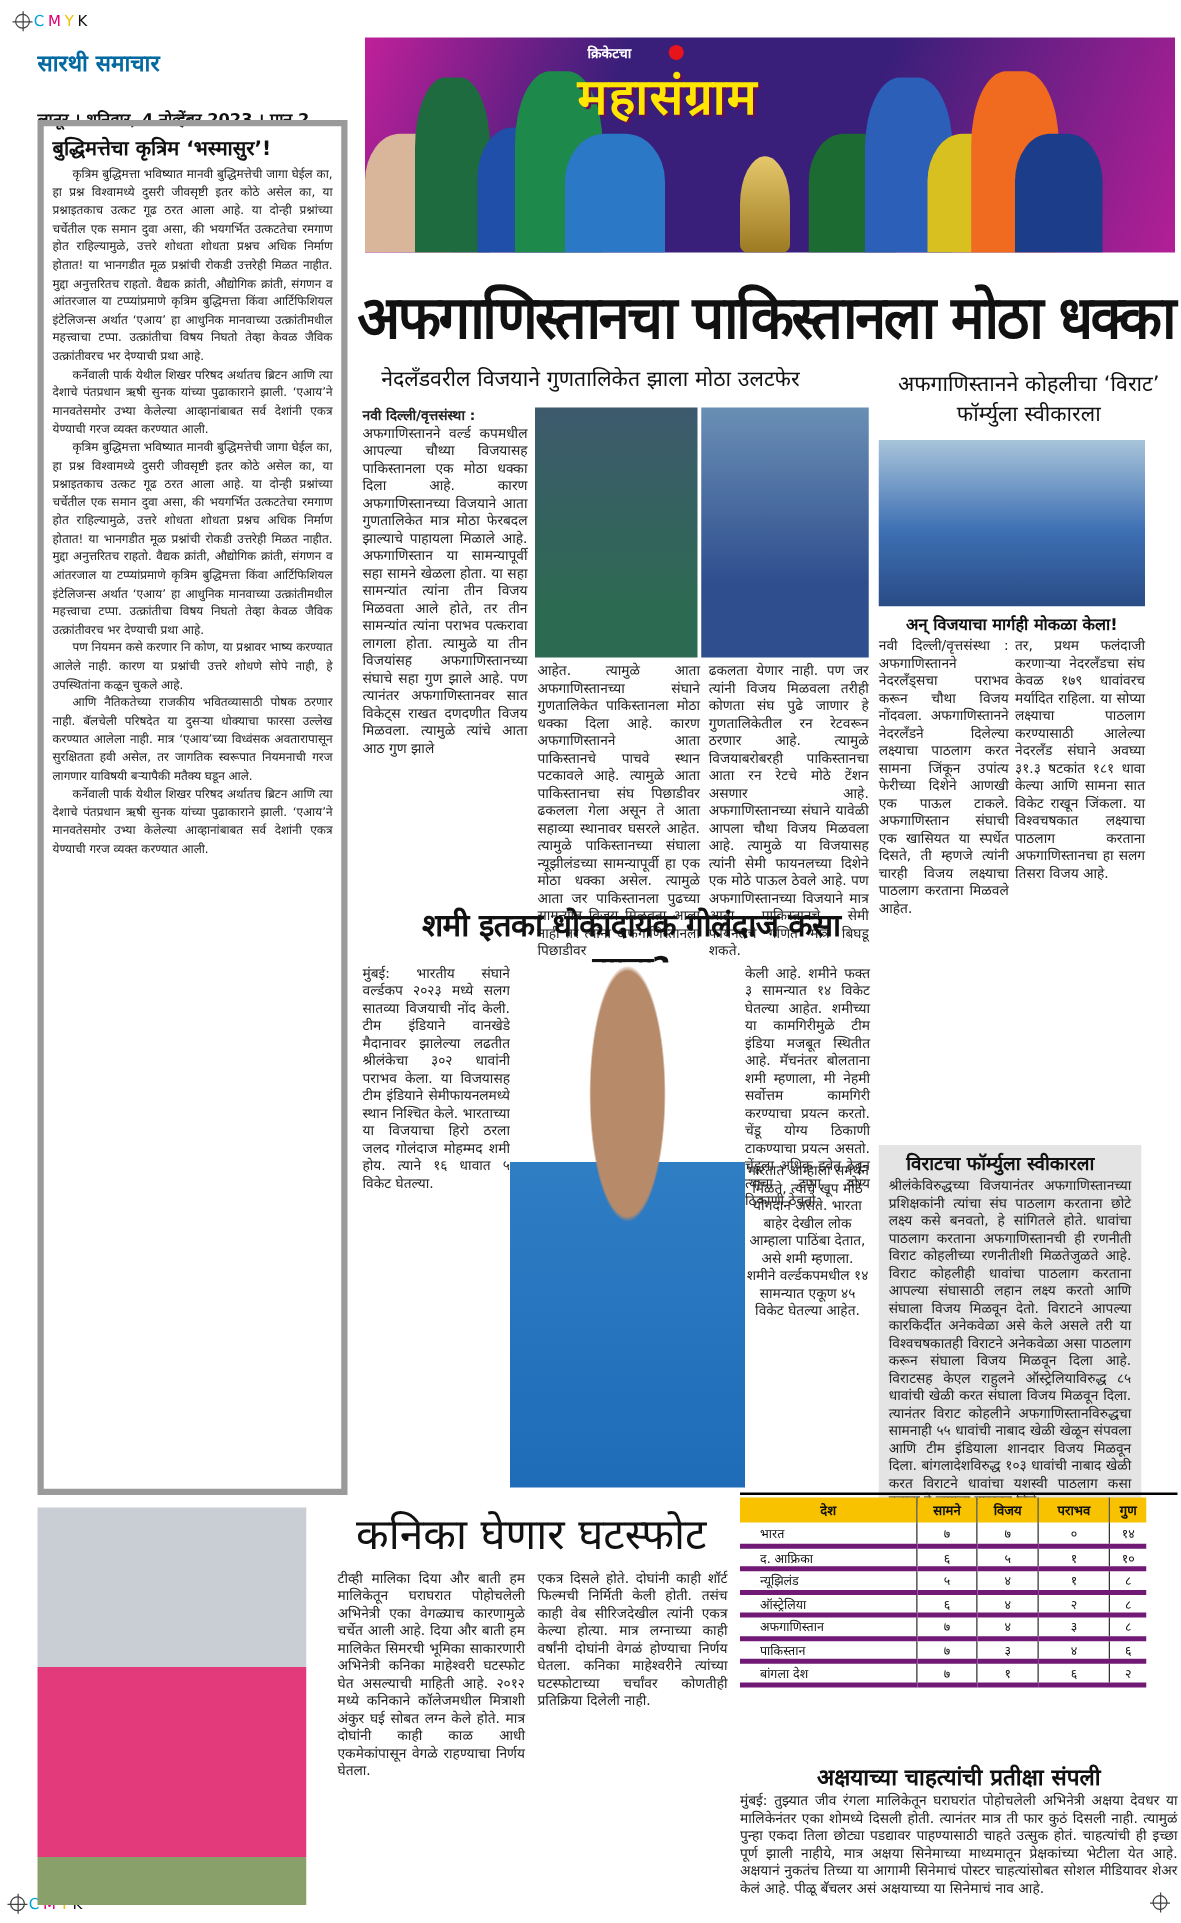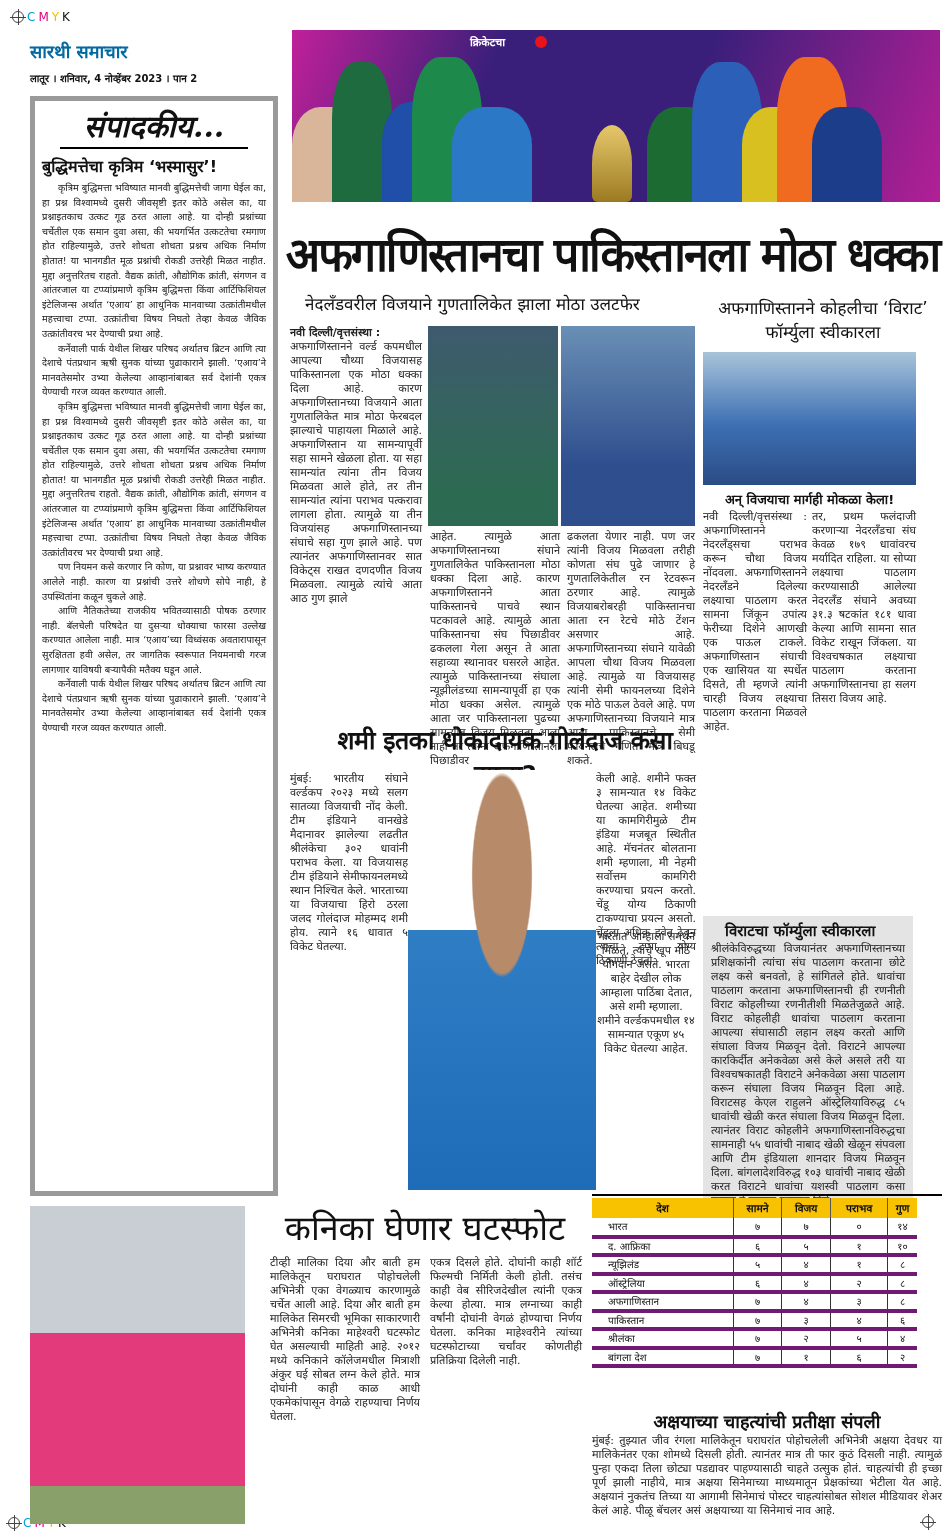--- a/index.html
+++ b/index.html
@@ -6,21 +6,21 @@
   body { width: 945px; height: 1538px; background: #fff; font-family: "DejaVu Sans", sans-serif; color: #111; position: relative; overflow: hidden; }
   .abs { position: absolute; }
   .reg { font-size: 12px; color: #333; display: flex; align-items: center; gap: 3px; }
   .reg .cross { width: 12px; height: 12px; border: 1px solid #444; border-radius: 50%; position: relative; }
   .reg .cross::before, .reg .cross::after { content: ""; position: absolute; background: #444; }
   .reg .cross::before { left: 5px; top: -3px; width: 1px; height: 16px; }
   .reg .cross::after { top: 5px; left: -3px; height: 1px; width: 16px; }
   .c { color: #00a0d6; } .m { color: #e0007a; } .y { color: #f0c000; } .k { color: #111; }
   .masthead { left: 30px; top: 36px; width: 250px; }
   .mast-title { font-family: "DejaVu Serif", serif; font-weight: bold; color: #0369a1; font-size: 18px; line-height: 32px; }
-  .mast-date { font-size: 10px; font-weight: bold; line-height: 18px; margin-top: 2px; }
+  .mast-date { font-size: 13px; font-weight: bold; line-height: 18px; margin-top: 20px; }
   .editorial { left: 30px; top: 96px; width: 248px; height: 1100px; border: 5px solid #9a9a9a; padding: 6px 7px; }
   .ed-kicker { font-family: "DejaVu Serif", serif; font-style: italic; font-weight: bold; font-size: 30px; text-align: center; border-bottom: 2px solid #000; margin: 0 18px 6px; line-height: 40px; }
   .ed-title { font-weight: bold; font-size: 16px; margin-bottom: 4px; }
   .body { font-size: 9.5px; line-height: 14.6px; text-align: justify; color: #222; }
   .body p { text-indent: 16px; }
   .banner { left: 292px; top: 30px; width: 648px; height: 172px; background: linear-gradient(110deg, #c0209a 0%, #3a1f7a 30%, #3a1f7a 60%, #b31f96 100%); overflow: hidden; }
   .banner .pre { position: absolute; left: 178px; top: 4px; color: #fff; font-size: 11px; font-weight: bold; }
   .banner .word { position: absolute; left: 170px; top: 18px; color: #ffe600; font-family: "DejaVu Serif", serif; font-weight: bold; font-size: 40px; letter-spacing: 1px; text-shadow: 2px 2px 0 #6b0d55; }
   .banner .dot { position: absolute; left: 243px; top: 6px; width: 12px; height: 12px; background: #e8141b; border-radius: 50%; }
   .player { position: absolute; bottom: 0; border-radius: 40% 40% 0 0; }
@@ -70,21 +70,20 @@
 <div class="abs reg" style="left:922px;top:1516px;">
     <span class="cross"></span>
   </div>
 
 <div class="abs masthead">
   <div class="mast-title">सारथी समाचार</div>
   <div class="mast-date">लातूर । शनिवार, 4 नोव्हेंबर 2023 । पान 2</div>
 </div>
 
 <div class="abs editorial">
-  <div class="ed-kicker">संपादकीय...</div>
   <div class="ed-title">बुद्धिमत्तेचा कृत्रिम ‘भस्मासुर’!</div>
   <div class="body">
     <p>कृत्रिम बुद्धिमत्ता भविष्यात मानवी बुद्धिमत्तेची जागा घेईल का, हा प्रश्न विश्वामध्ये दुसरी जीवसृष्टी इतर कोठे असेल का, या प्रश्नाइतकाच उत्कट गूढ ठरत आला आहे. या दोन्ही प्रश्नांच्या चर्चेतील एक समान दुवा असा, की भयगर्भित उत्कटतेचा रमगाण होत राहिल्यामुळे, उत्तरे शोधता शोधता प्रश्नच अधिक निर्माण होतात! या भानगडीत मूळ प्रश्नांची रोकडी उत्तरेही मिळत नाहीत. मुद्दा अनुत्तरितच राहतो. वैद्यक क्रांती, औद्योगिक क्रांती, संगणन व आंतरजाल या टप्प्यांप्रमाणे कृत्रिम बुद्धिमत्ता किंवा आर्टिफिशियल इंटेलिजन्स अर्थात ‘एआय’ हा आधुनिक मानवाच्या उत्क्रांतीमधील महत्त्वाचा टप्पा. उत्क्रांतीचा विषय निघतो तेव्हा केवळ जैविक उत्क्रांतीवरच भर देण्याची प्रथा आहे.</p>
     <p>कर्नेवाली पार्क येथील शिखर परिषद अर्थातच ब्रिटन आणि त्या देशाचे पंतप्रधान ऋषी सुनक यांच्या पुढाकाराने झाली. ‘एआय’ने मानवतेसमोर उभ्या केलेल्या आव्हानांबाबत सर्व देशांनी एकत्र येण्याची गरज व्यक्त करण्यात आली.</p>
     <p>कृत्रिम बुद्धिमत्ता भविष्यात मानवी बुद्धिमत्तेची जागा घेईल का, हा प्रश्न विश्वामध्ये दुसरी जीवसृष्टी इतर कोठे असेल का, या प्रश्नाइतकाच उत्कट गूढ ठरत आला आहे. या दोन्ही प्रश्नांच्या चर्चेतील एक समान दुवा असा, की भयगर्भित उत्कटतेचा रमगाण होत राहिल्यामुळे, उत्तरे शोधता शोधता प्रश्नच अधिक निर्माण होतात! या भानगडीत मूळ प्रश्नांची रोकडी उत्तरेही मिळत नाहीत. मुद्दा अनुत्तरितच राहतो. वैद्यक क्रांती, औद्योगिक क्रांती, संगणन व आंतरजाल या टप्प्यांप्रमाणे कृत्रिम बुद्धिमत्ता किंवा आर्टिफिशियल इंटेलिजन्स अर्थात ‘एआय’ हा आधुनिक मानवाच्या उत्क्रांतीमधील महत्त्वाचा टप्पा. उत्क्रांतीचा विषय निघतो तेव्हा केवळ जैविक उत्क्रांतीवरच भर देण्याची प्रथा आहे.</p>
     <p>पण नियमन कसे करणार नि कोण, या प्रश्नावर भाष्य करण्यात आलेले नाही. कारण या प्रश्नांची उत्तरे शोधणे सोपे नाही, हे उपस्थितांना कळून चुकले आहे.</p>
     <p>आणि नैतिकतेच्या राजकीय भवितव्यासाठी पोषक ठरणार नाही. बॅलचेली परिषदेत या दुसऱ्या धोक्याचा फारसा उल्लेख करण्यात आलेला नाही. मात्र ‘एआय’च्या विध्वंसक अवतारापासून सुरक्षितता हवी असेल, तर जागतिक स्वरूपात नियमनाची गरज लागणार याविषयी बऱ्यापैकी मतैक्य घडून आले.</p>
     <p>कर्नेवाली पार्क येथील शिखर परिषद अर्थातच ब्रिटन आणि त्या देशाचे पंतप्रधान ऋषी सुनक यांच्या पुढाकाराने झाली. ‘एआय’ने मानवतेसमोर उभ्या केलेल्या आव्हानांबाबत सर्व देशांनी एकत्र येण्याची गरज व्यक्त करण्यात आली.</p>
   </div>
 </div>
@@ -96,20 +95,21 @@
   <div class="player" style="left:120px;width:70px;height:145px;background:#1d8a4c;"></div>
   <div class="player" style="left:160px;width:80px;height:95px;background:#2a78c6;"></div>
   <div class="trophy"></div>
   <div class="player" style="left:355px;width:70px;height:95px;background:#1c6b33;"></div>
   <div class="player" style="left:400px;width:70px;height:140px;background:#2b5fb8;"></div>
   <div class="player" style="left:450px;width:70px;height:95px;background:#d7c020;"></div>
   <div class="player" style="left:485px;width:70px;height:145px;background:#f06a20;"></div>
   <div class="player" style="left:520px;width:70px;height:95px;background:#1c3d8a;"></div>
   <div class="pre">क्रिकेटचा</div>
   <div class="dot"></div>
+  <div class="word">महासंग्राम</div>
 </div>
 
 <div class="abs headline">अफगाणिस्तानचा पाकिस्तानला मोठा धक्का</div>
 <div class="abs sub1">नेदलँडवरील विजयाने गुणतालिकेत झाला मोठा उलटफेर</div>
 <div class="abs sub2">अफगाणिस्तानने कोहलीचा ‘विराट’ फॉर्म्युला स्वीकारला</div>
 
 <div class="abs col" style="left:290px;top:326px;width:132px;">
   <div style="font-weight:bold;">नवी दिल्ली/वृत्तसंस्था :</div>
   <div>अफगाणिस्तानने वर्ल्ड कपमधील आपल्या चौथ्या विजयासह पाकिस्तानला एक मोठा धक्का दिला आहे. कारण अफगाणिस्तानच्या विजयाने आता गुणतालिकेत मात्र मोठा फेरबदल झाल्याचे पाहायला मिळाले आहे. अफगाणिस्तान या सामन्यापूर्वी सहा सामने खेळला होता. या सहा सामन्यांत त्यांना तीन विजय मिळवता आले होते, तर तीन सामन्यांत त्यांना पराभव पत्करावा लागला होता. त्यामुळे या तीन विजयांसह अफगाणिस्तानच्या संघाचे सहा गुण झाले आहे. पण त्यानंतर अफगाणिस्तानवर सात विकेट्स राखत दणदणीत विजय मिळवला. त्यामुळे त्यांचे आता आठ गुण झाले</div>
 </div>
@@ -183,27 +183,20 @@
         <td>८</td>
       </tr>
     <tr>
         <td>पाकिस्तान</td>
         <td>७</td>
         <td>३</td>
         <td>४</td>
         <td>६</td>
       </tr>
     <tr>
-        <td>श्रीलंका</td>
-        <td>७</td>
-        <td>२</td>
-        <td>५</td>
-        <td>४</td>
-      </tr>
-    <tr>
         <td>बांगला देश</td>
         <td>७</td>
         <td>१</td>
         <td>६</td>
         <td>२</td>
       </tr>
   </tbody>
 </table>
 
 <div class="abs kanika-photo"></div>

